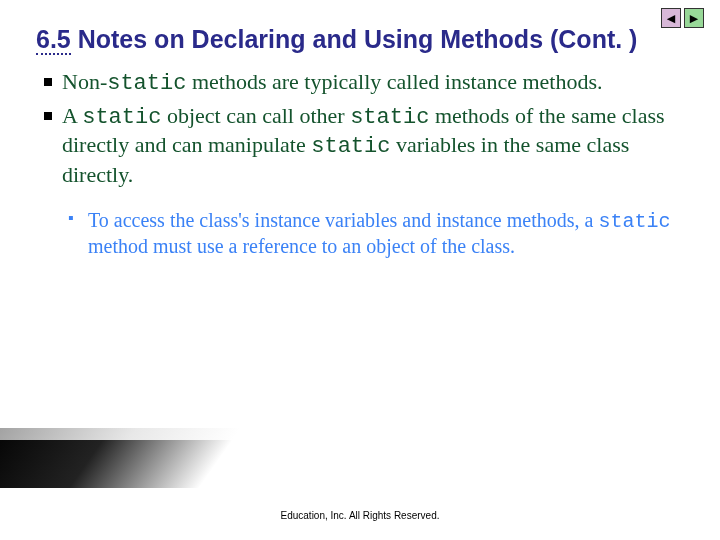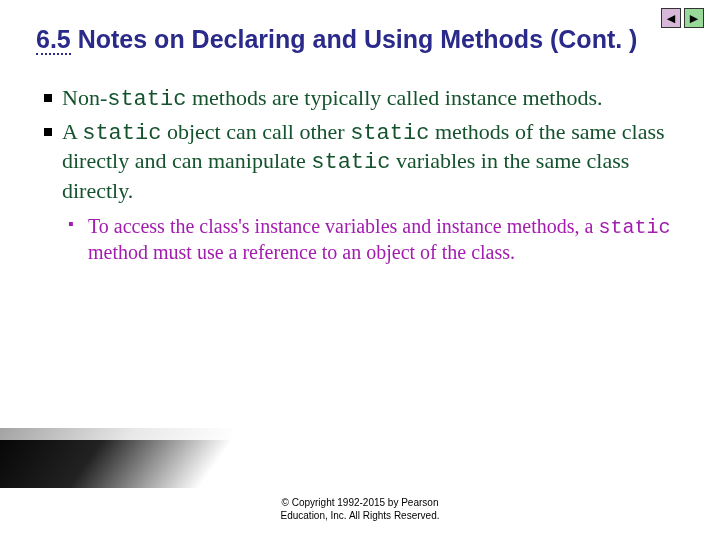--- a/index.html
+++ b/index.html
@@ -32,21 +32,21 @@
   .nav-next { background: #98d898; color: #000; }
   .slide {
     padding: 24px 36px 0 36px;
   }
   .title {
     font-family: Arial, Helvetica, sans-serif;
     font-weight: bold;
     font-size: 25px;
     color: #2a2a8a;
     line-height: 1.2;
-    margin-bottom: 30px;
+    margin-bottom: 14px;
   }
   .title .num { border-bottom: 2px dotted #2a2a8a; }
   .bullets {
     padding-left: 26px;
   }
   .bullet {
     position: relative;
     font-size: 22px;
     color: #14532d;
     line-height: 1.25;
@@ -60,23 +60,23 @@
     top: 10px;
     width: 8px;
     height: 8px;
     background: #000;
   }
   .mono { font-family: "Courier New", Courier, monospace; }
   .sub {
     padding-left: 26px;
     position: relative;
     font-size: 20px;
-    color: #a21caf;
+    color: #3b82f6;
     line-height: 1.25;
-    margin-top: 10px;
+    margin-top: 20px;
   }
   .sub::before {
     content: "▪";
     position: absolute;
     left: 6px;
     top: 0;
     font-size: 16px;
   }
   .wedge {
     position: absolute;
@@ -132,15 +132,14 @@
     </div>
   </div>
 </div>
 
 <div class="wedge">
   <div class="top"></div>
   <div class="bot"></div>
 </div>
 
 <div class="copyright">
-  <div>© Copyright 1992-2015 by Pearson</div>
   <div>Education, Inc. All Rights Reserved.</div>
 </div>
 
 </body></html>

